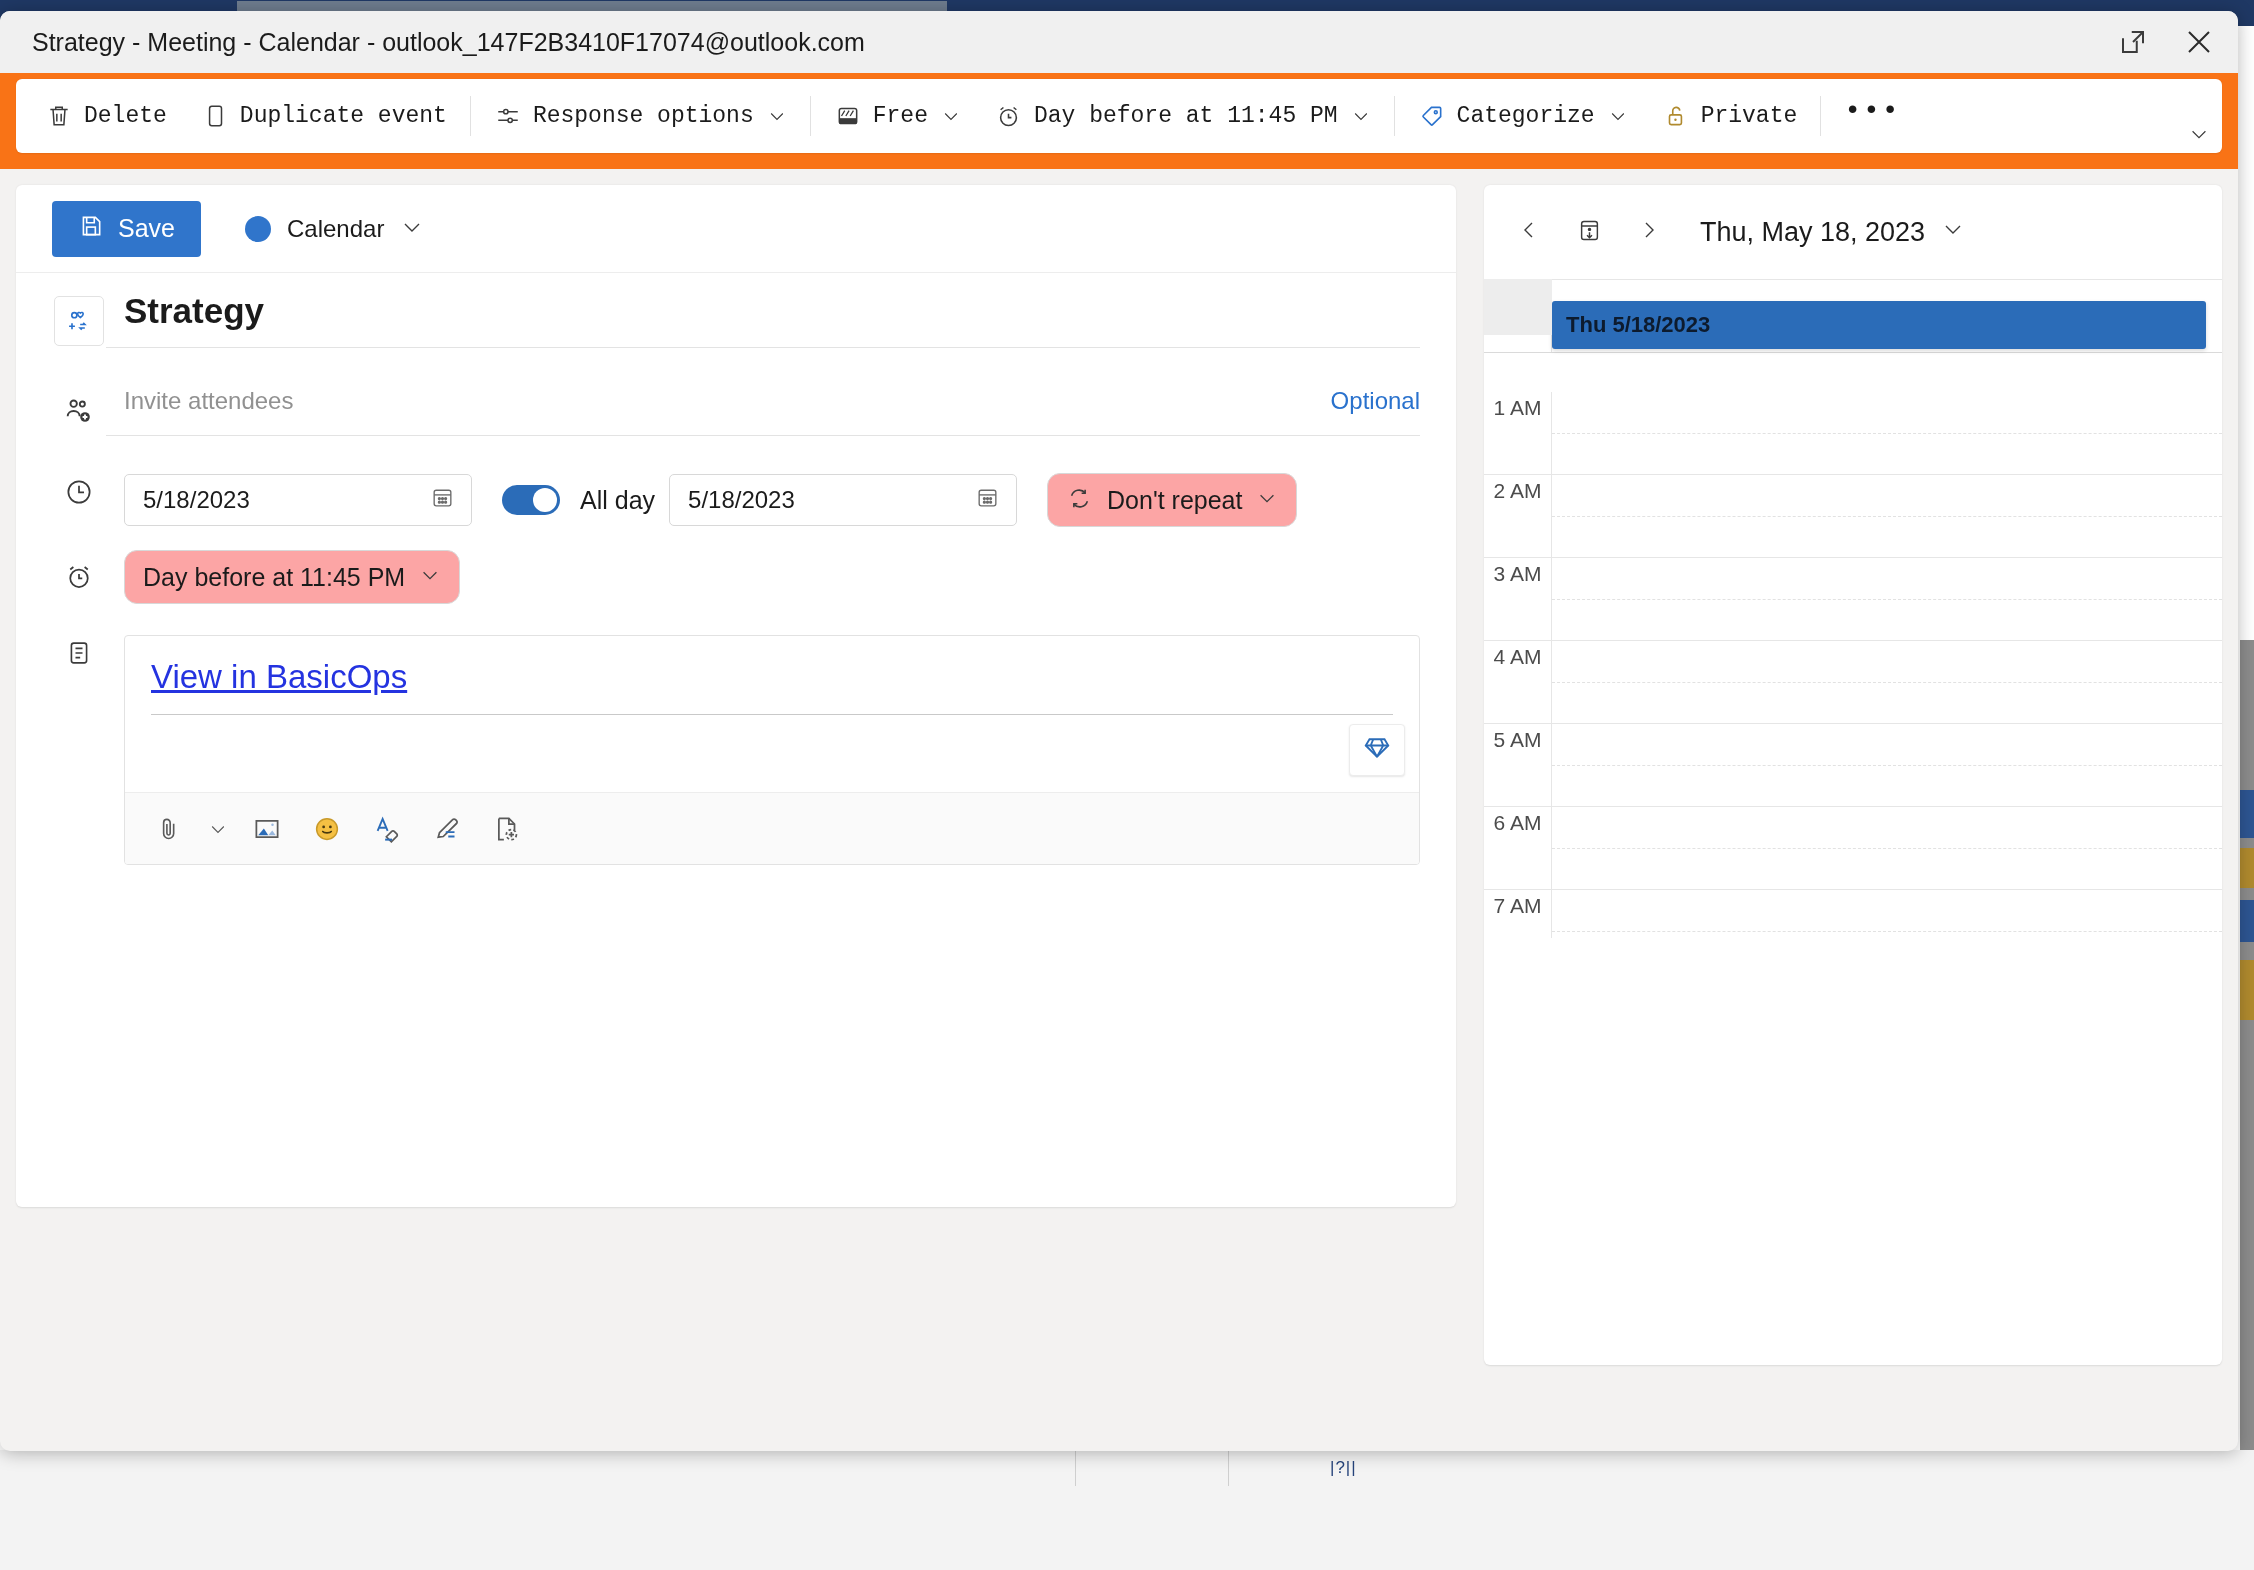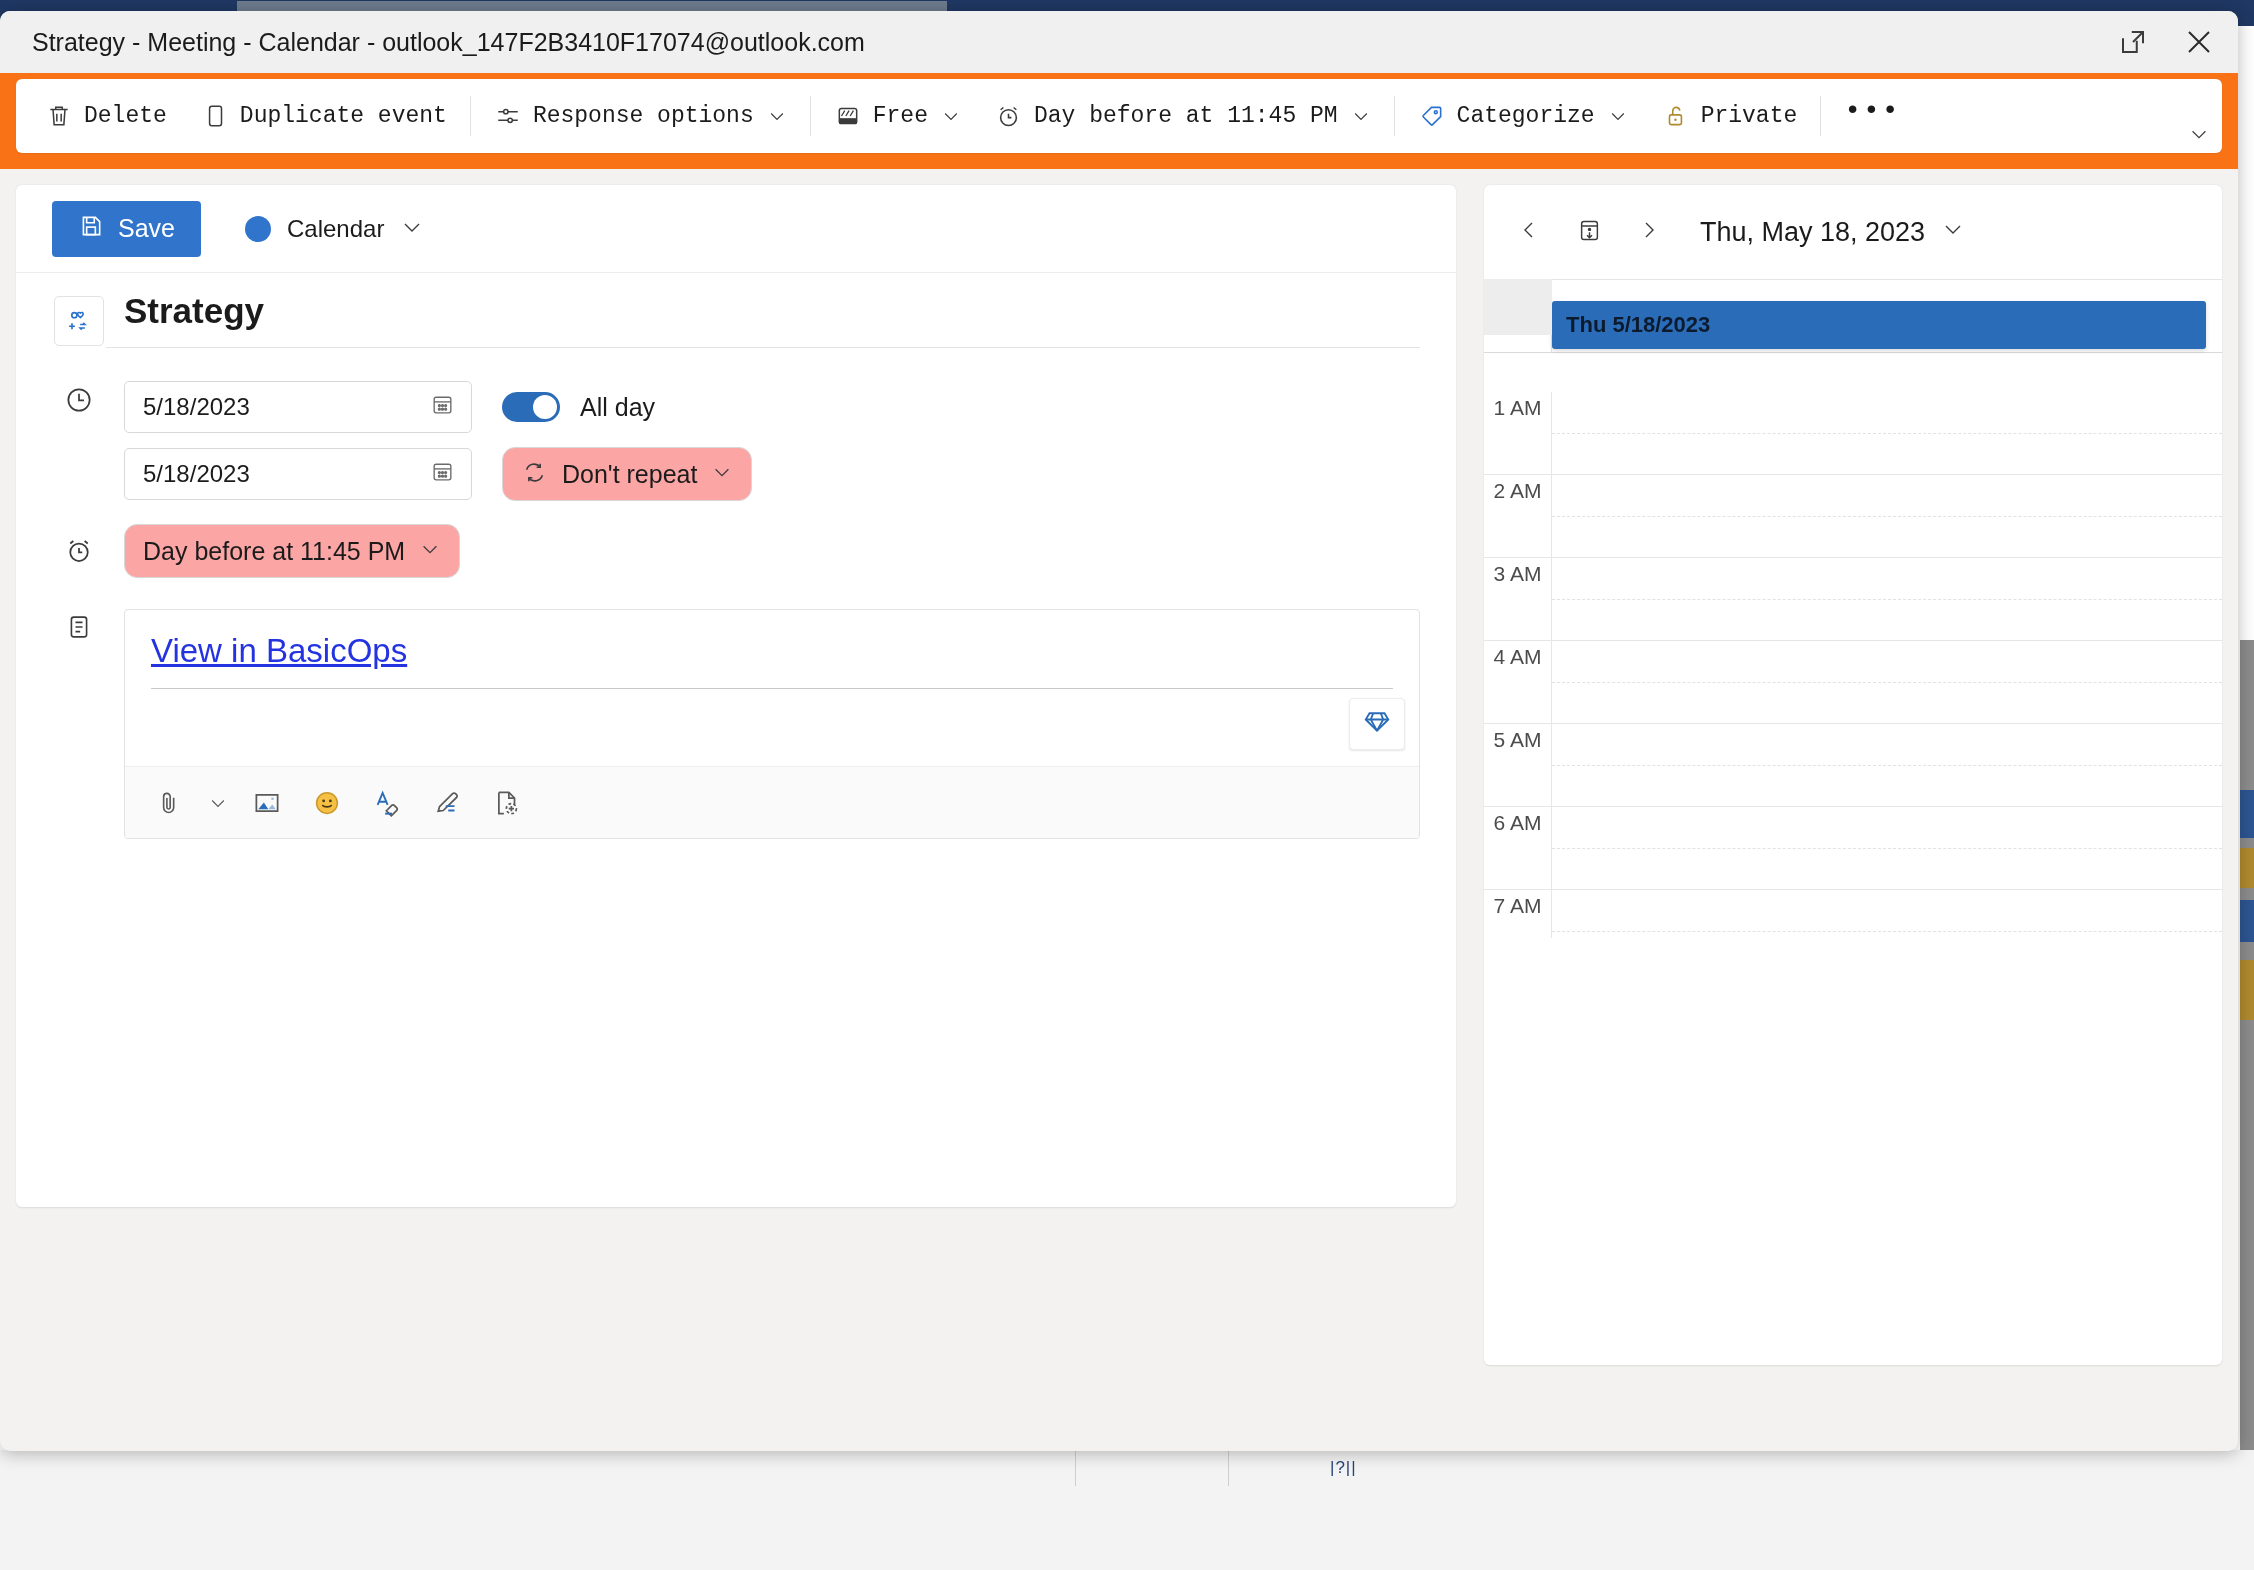--- a/index.html
+++ b/index.html
@@ -166,21 +166,21 @@
 
   .row-attendees { height: 92px; align-items: center; }
   .attendee-line {
     display: flex; align-items: center; justify-content: space-between;
     padding-left: 18px; padding-bottom: 20px; border-bottom: 1px solid #e3e3e3;
   }
   .placeholder { font-size: 24px; color: #919191; }
   .optional-link { font-size: 24px; color: #2a72cd; cursor: pointer; }
 
   .row-datetime { padding-top: 16px; }
-  .dt-col { display: flex; flex-direction: column; gap: 14px; padding-left: 18px; }
+  .dt-col { display: flex; flex-direction: row; gap: 14px; padding-left: 18px; }
   .dt-line { display: flex; align-items: center; gap: 30px; }
   .date-input {
     width: 348px; height: 52px; border: 1px solid #d8d8d8; border-radius: 5px;
     display: flex; align-items: center; justify-content: space-between;
     padding: 0 16px 0 18px; background: #fff;
   }
   .date-input span { font-size: 24px; color: #1b1b1b; }
   .toggle-wrap { display: flex; align-items: center; gap: 20px; }
   .toggle {
     width: 58px; height: 30px; border-radius: 15px; background: #2b6cb8;
@@ -483,20 +483,39 @@
             </svg>
           </div>
         </div>
         <div class="ffield">
           <div class="underline-field">
             <div class="title-text">Strategy</div>
           </div>
         </div>
       </div>
 
+      <div class="frow row-attendees">
+        <div class="ficon">
+          <span>
+            <svg width="32" height="32" viewBox="0 0 24 24" fill="none" stroke="#3b3b3b" stroke-width="1.4">
+              <circle cx="8" cy="6.5" r="2.4"></circle>
+                <circle cx="14.5" cy="6.8" r="1.9"></circle>
+              <path d="M3.5 16c0-2.4 2-4 4.5-4s4.5 1.6 4.5 4"></path>
+              <circle cx="16.5" cy="16.5" r="3.6" fill="#3b3b3b" stroke="none"></circle>
+              <path d="M16.5 14.7v3.6M14.7 16.5h3.6" stroke="#ffffff" stroke-width="1.4"></path>
+            </svg>
+          </span>
+        </div>
+        <div class="ffield">
+          <div class="attendee-line">
+            <span class="placeholder">Invite attendees</span>
+            <span class="optional-link">Optional</span>
+          </div>
+        </div>
+      </div>
 
       <div class="frow row-datetime">
         <div class="ficon">
           <span>
             <svg width="30" height="30" viewBox="0 0 24 24" fill="none" stroke="#3b3b3b" stroke-width="1.4">
               <circle cx="12" cy="12" r="8.5"></circle>
                 <path d="M12 7v5.3h4"></path>
             </svg>
           </span>
         </div>

